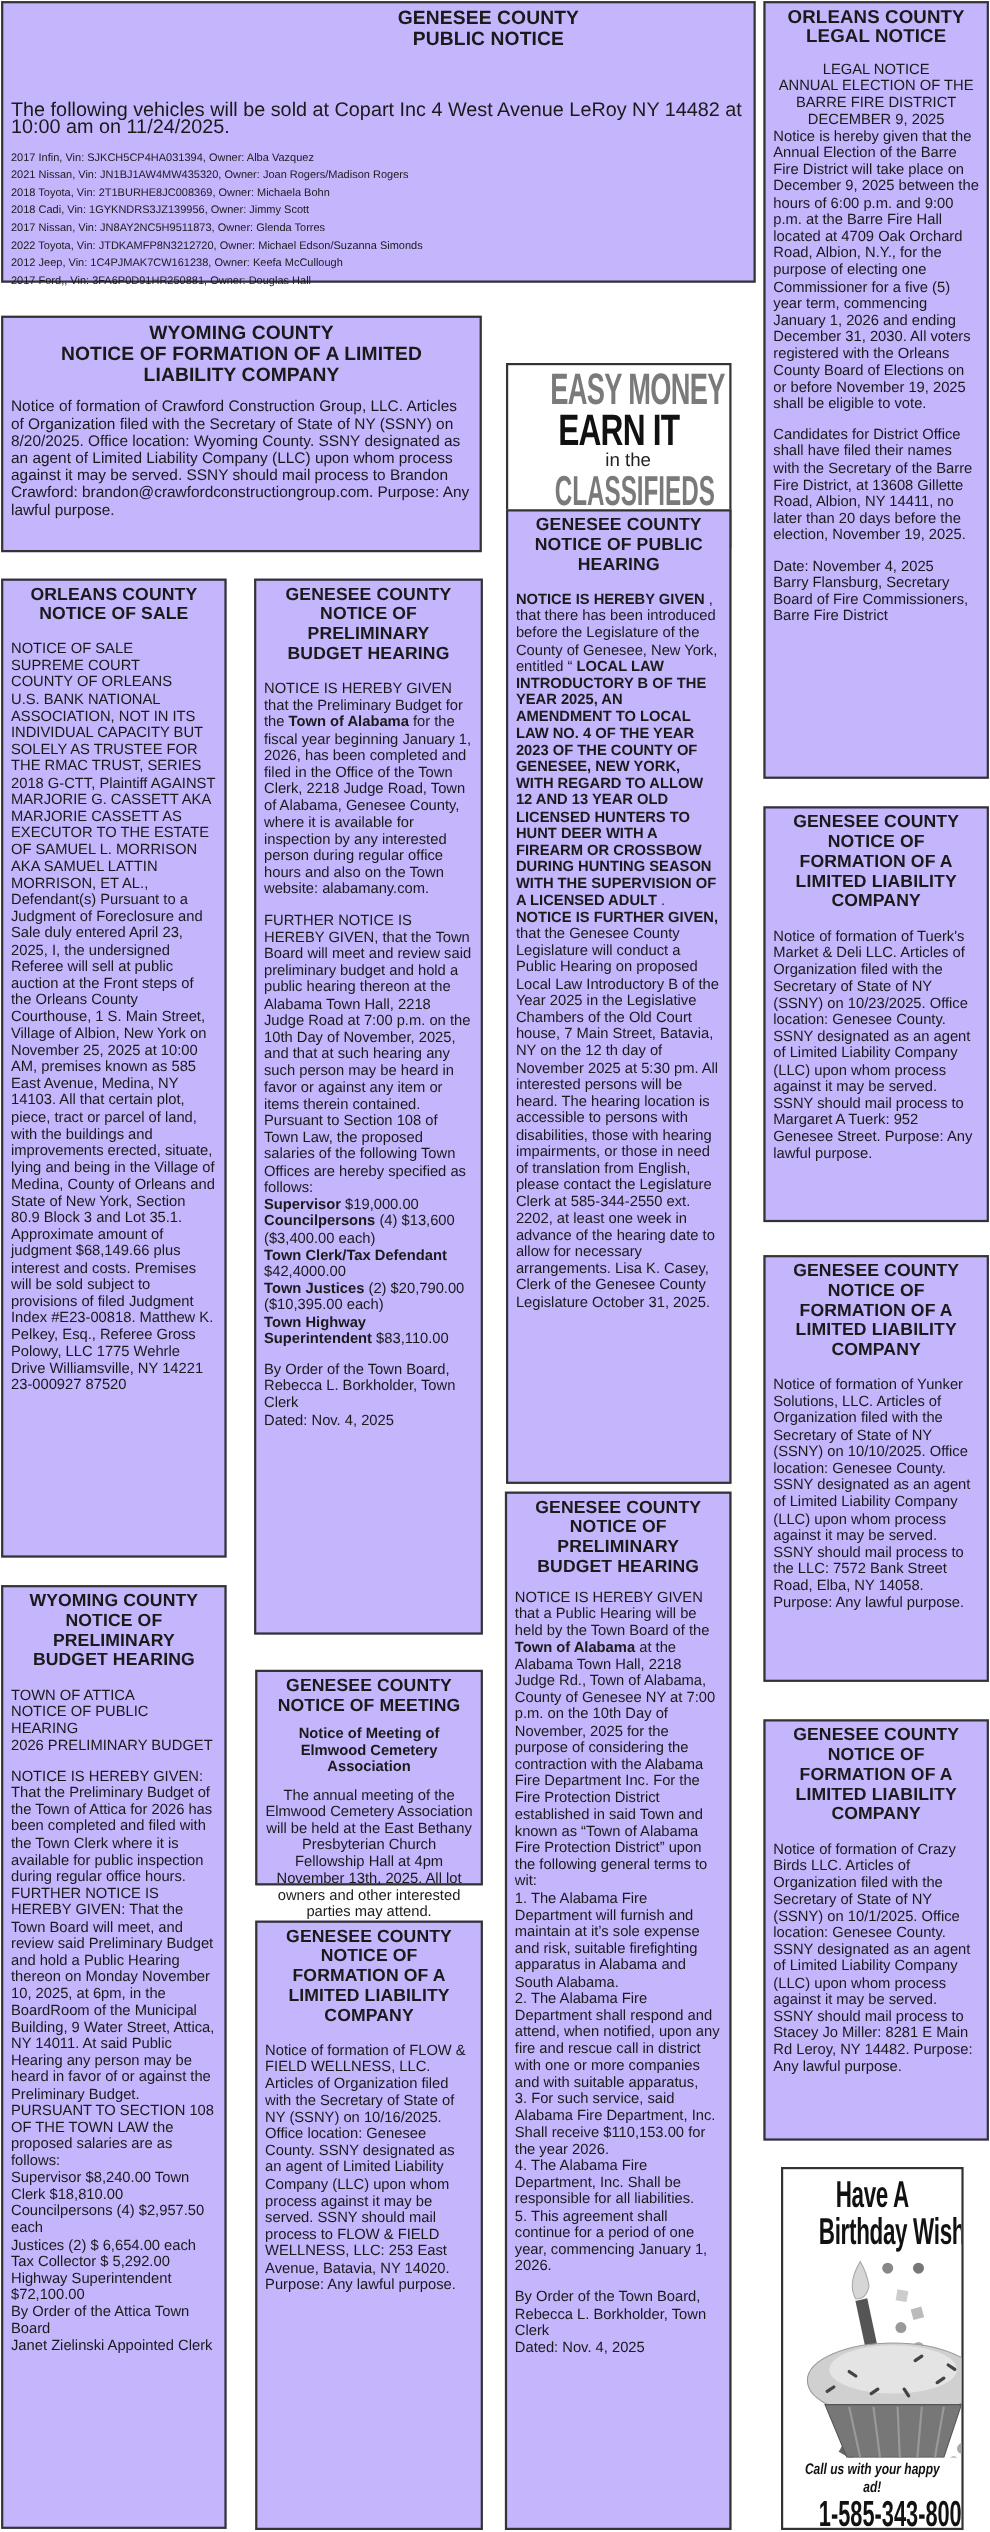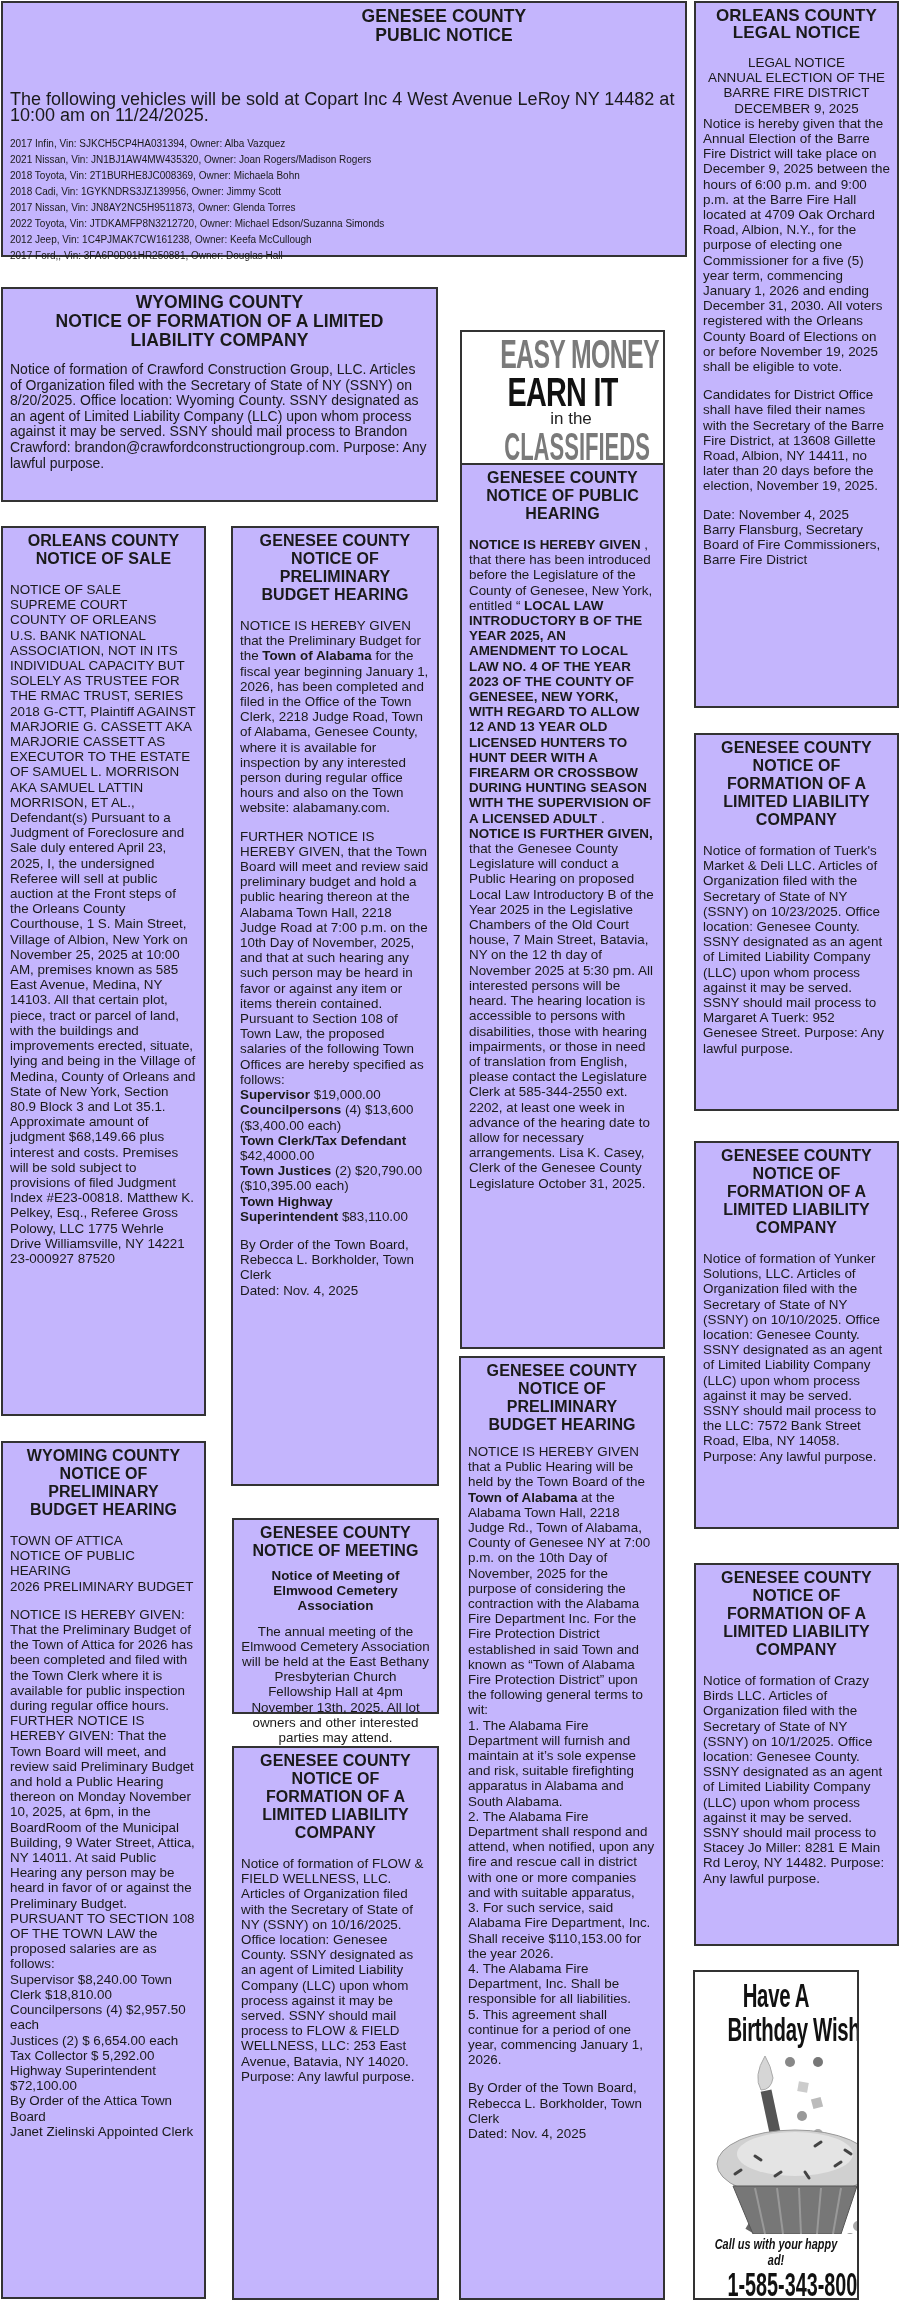--- a/index.html
+++ b/index.html
@@ -150,21 +150,21 @@
 
 <section class="box" style="left:694px; top:1563px; width:205px; height:383px;">
   <h2 style="white-space:pre-line;">GENESEE COUNTY
 NOTICE OF
 FORMATION OF A
 LIMITED LIABILITY
 COMPANY</h2>
   <p>Notice of formation of Crazy Birds LLC. Articles of Organization filed with the Secretary of State of NY (SSNY) on 10/1/2025. Office location: Genesee County. SSNY designated as an agent of Limited Liability Company (LLC) upon whom process against it may be served. SSNY should mail process to Stacey Jo Miller: 8281 E Main Rd Leroy, NY 14482. Purpose: Any lawful purpose.</p>
 </section>
 
-<div class="ad" style="left:693px; top:1970px; width:166px; height:330px;">
+<div class="ad" style="left:710px; top:1970px; width:166px; height:330px;">
   <span class="condensed bday-title" style="margin-top:6px;">Have A</span>
   <span class="condensed bday-title">Birthday Wish?</span>
   <div style="height:188px; position:relative;">
     <svg width="206" height="188" viewBox="0 0 206 188">
 
       <circle cx="95" cy="16" r="5" fill="#888"></circle>
       <circle cx="123" cy="16" r="5" fill="#777"></circle>
       <rect x="103" y="36" width="10" height="10" fill="#ccc" transform="rotate(10 108 41)"></rect>
       <rect x="117" y="52" width="10" height="10" fill="#bbb" transform="rotate(-15 122 57)"></rect>
       <circle cx="107" cy="70" r="5" fill="#999"></circle>

